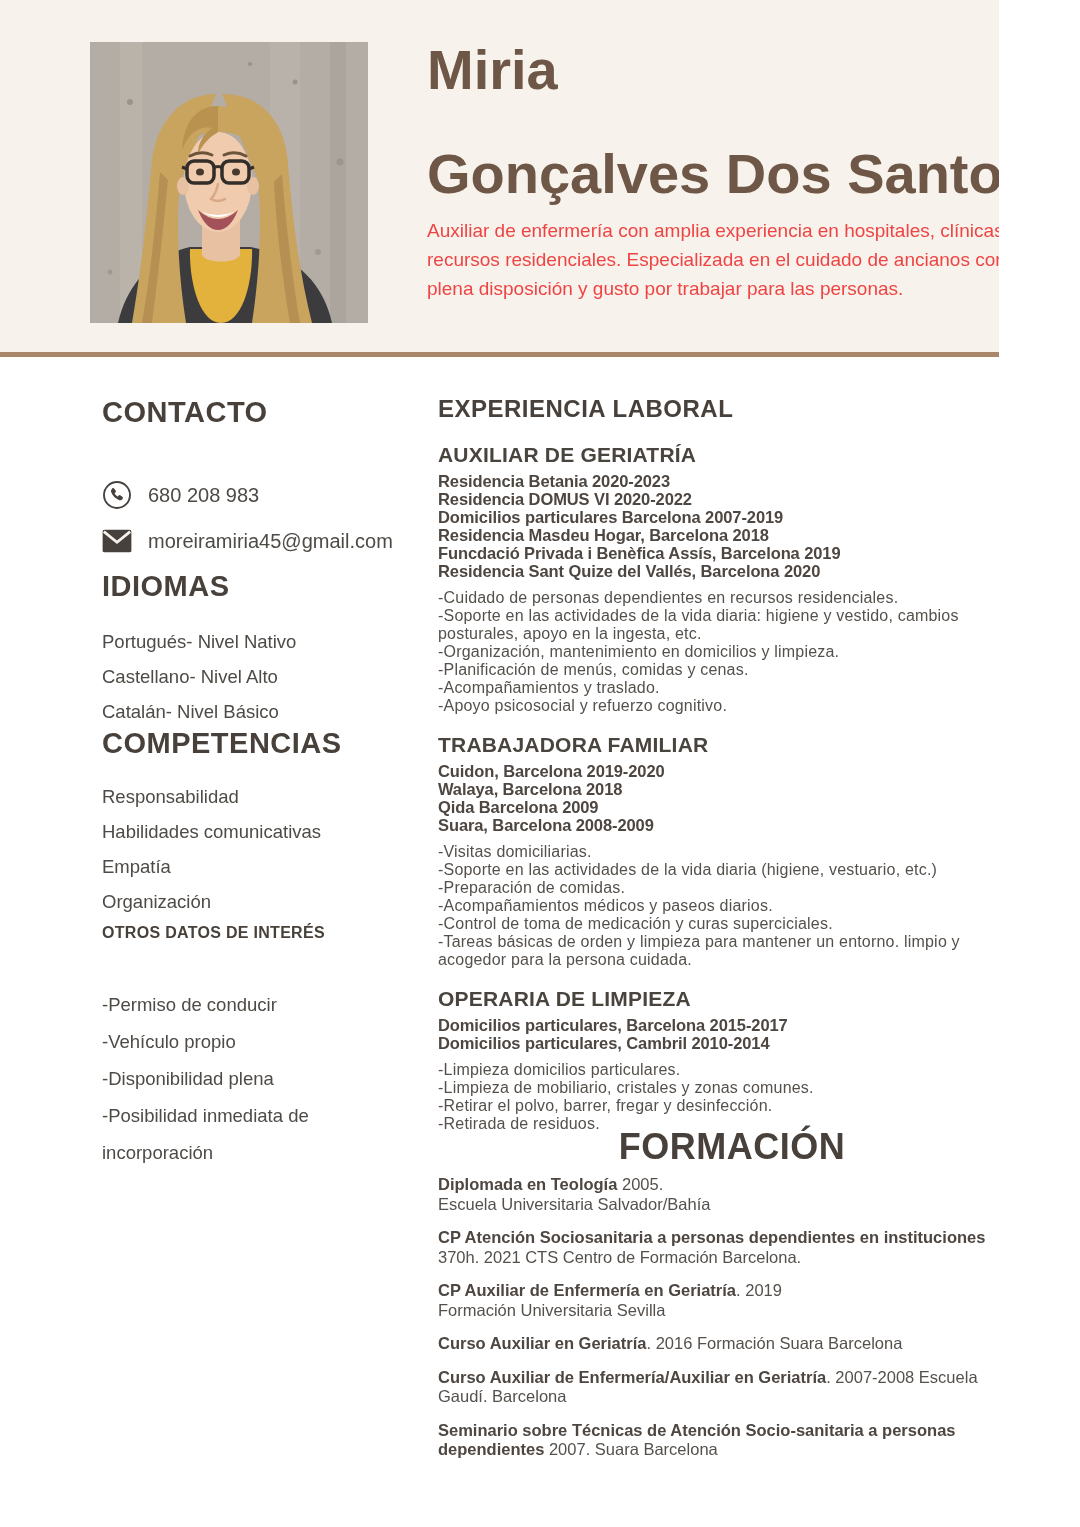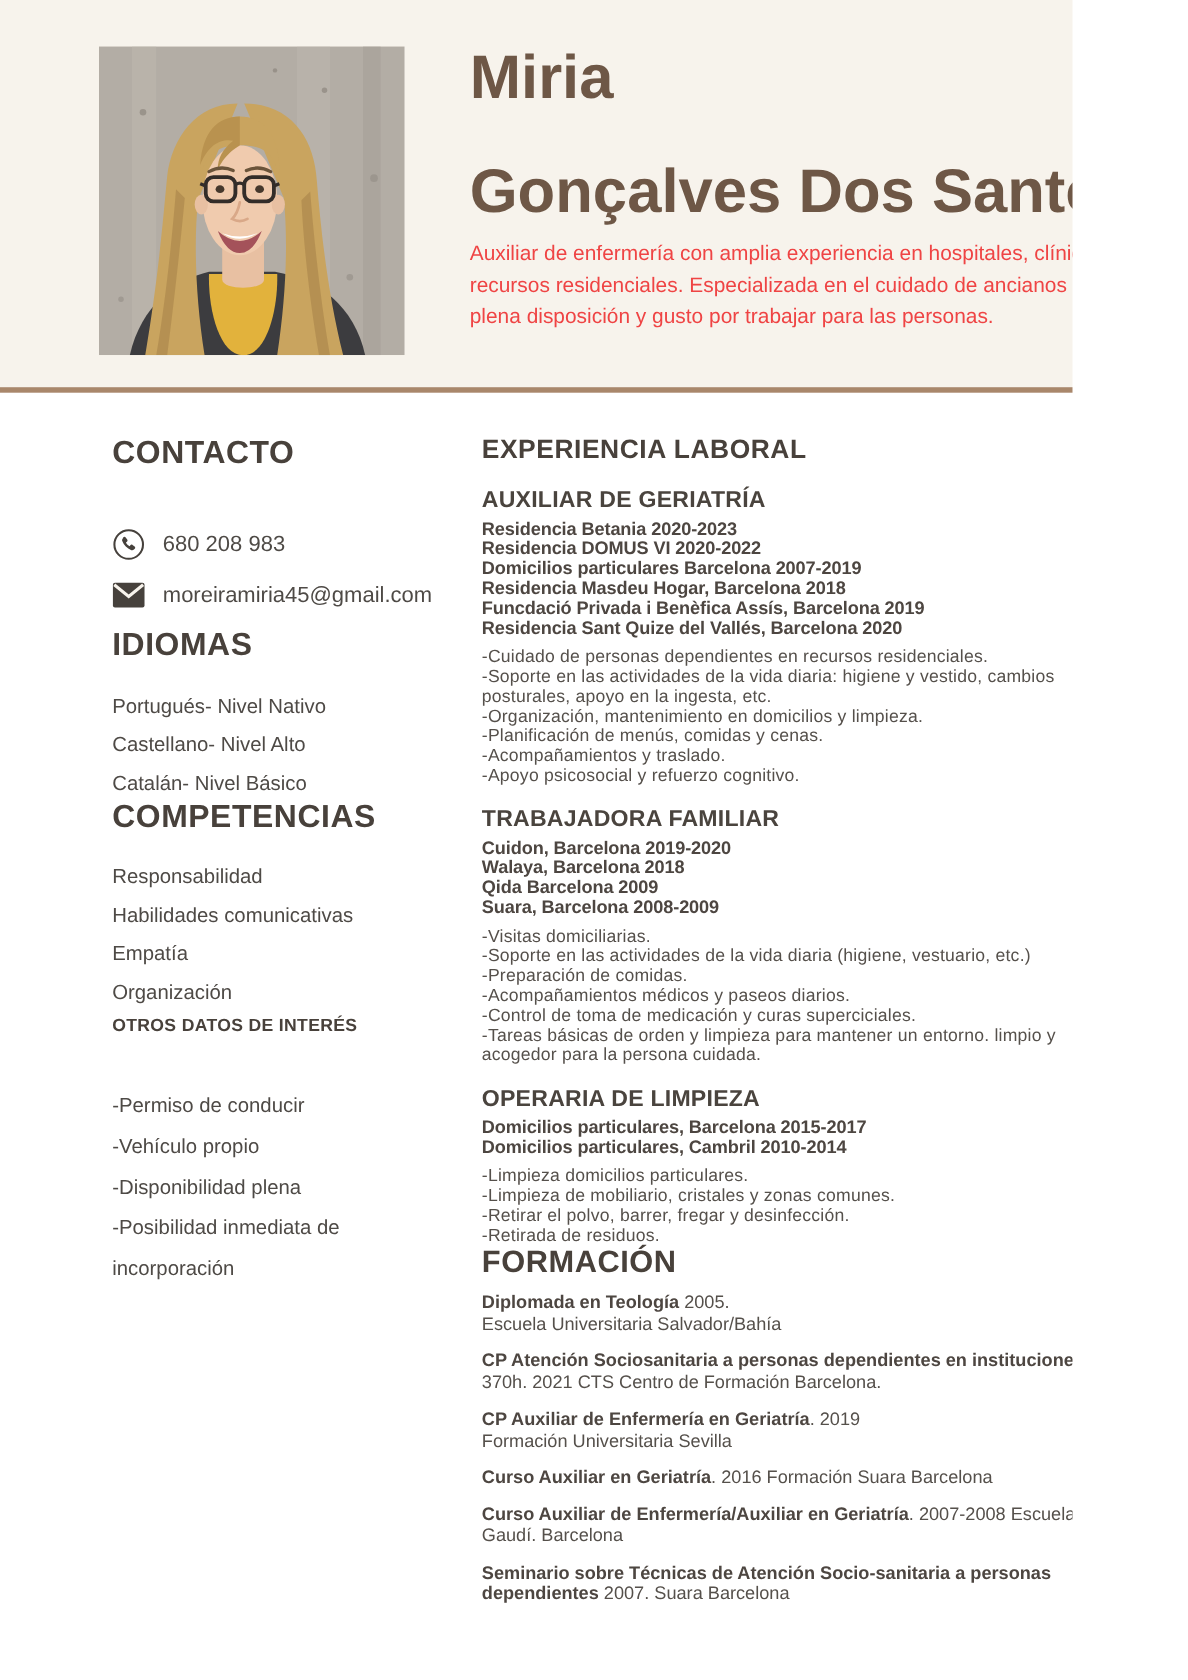--- a/index.html
+++ b/index.html
@@ -2,20 +2,21 @@
 <html><head>
 <meta charset="utf-8">
 <style>
   html,body{margin:0;padding:0;}
   .page{
     position:relative;
     width:975px;height:1527px;
     background:#ffffff;
     font-family:"Liberation Sans", sans-serif;
     overflow:hidden;
+    padding-left:24px;
   }
   
   .header-band{position:absolute;top:0;left:0;width:1080px;height:352px;background:#f7f3ec;}
   .divider{position:absolute;top:352px;left:0;width:1080px;height:5px;background:#a9876b;}
   .photo{position:absolute;left:90px;top:42px;width:278px;height:281px;overflow:hidden;}
   .name-block{position:absolute;left:427px;top:40px;}
   .name-line{font-size:56px;font-weight:700;color:#6e5746;letter-spacing:0px;line-height:60px;margin:0;}
   .name-line.second{margin-top:44px;}
   .summary{
     position:absolute;left:427px;top:216px;width:608px;
@@ -206,21 +207,21 @@
       <div>Domicilios particulares, Barcelona 2015-2017</div>
       <div>Domicilios particulares, Cambril 2010-2014</div>
     </div>
     <div class="duties">
       <div>-Limpieza domicilios particulares.</div>
       <div>-Limpieza de mobiliario, cristales y zonas comunes.</div>
       <div>-Retirar el polvo, barrer, fregar y desinfección.</div>
       <div>-Retirada de residuos.</div>
     </div>
 
-    <h3 class="sec edu-title" style="font-size:28px;">FORMACIÓN</h3>
+    <h3 class="sec edu-title" style="font-size:36px;text-align:center;">FORMACIÓN</h3>
 
     <div class="edu-entry">
       <div><b>Diplomada en Teología</b><span> 2005.</span></div>
       <div>Escuela Universitaria Salvador/Bahía</div>
     </div>
     <div class="edu-entry">
       <div><b>CP Atención Sociosanitaria a personas dependientes en instituciones</b><span></span></div>
       <div>370h. 2021  CTS Centro de Formación Barcelona.</div>
     </div>
     <div class="edu-entry">

